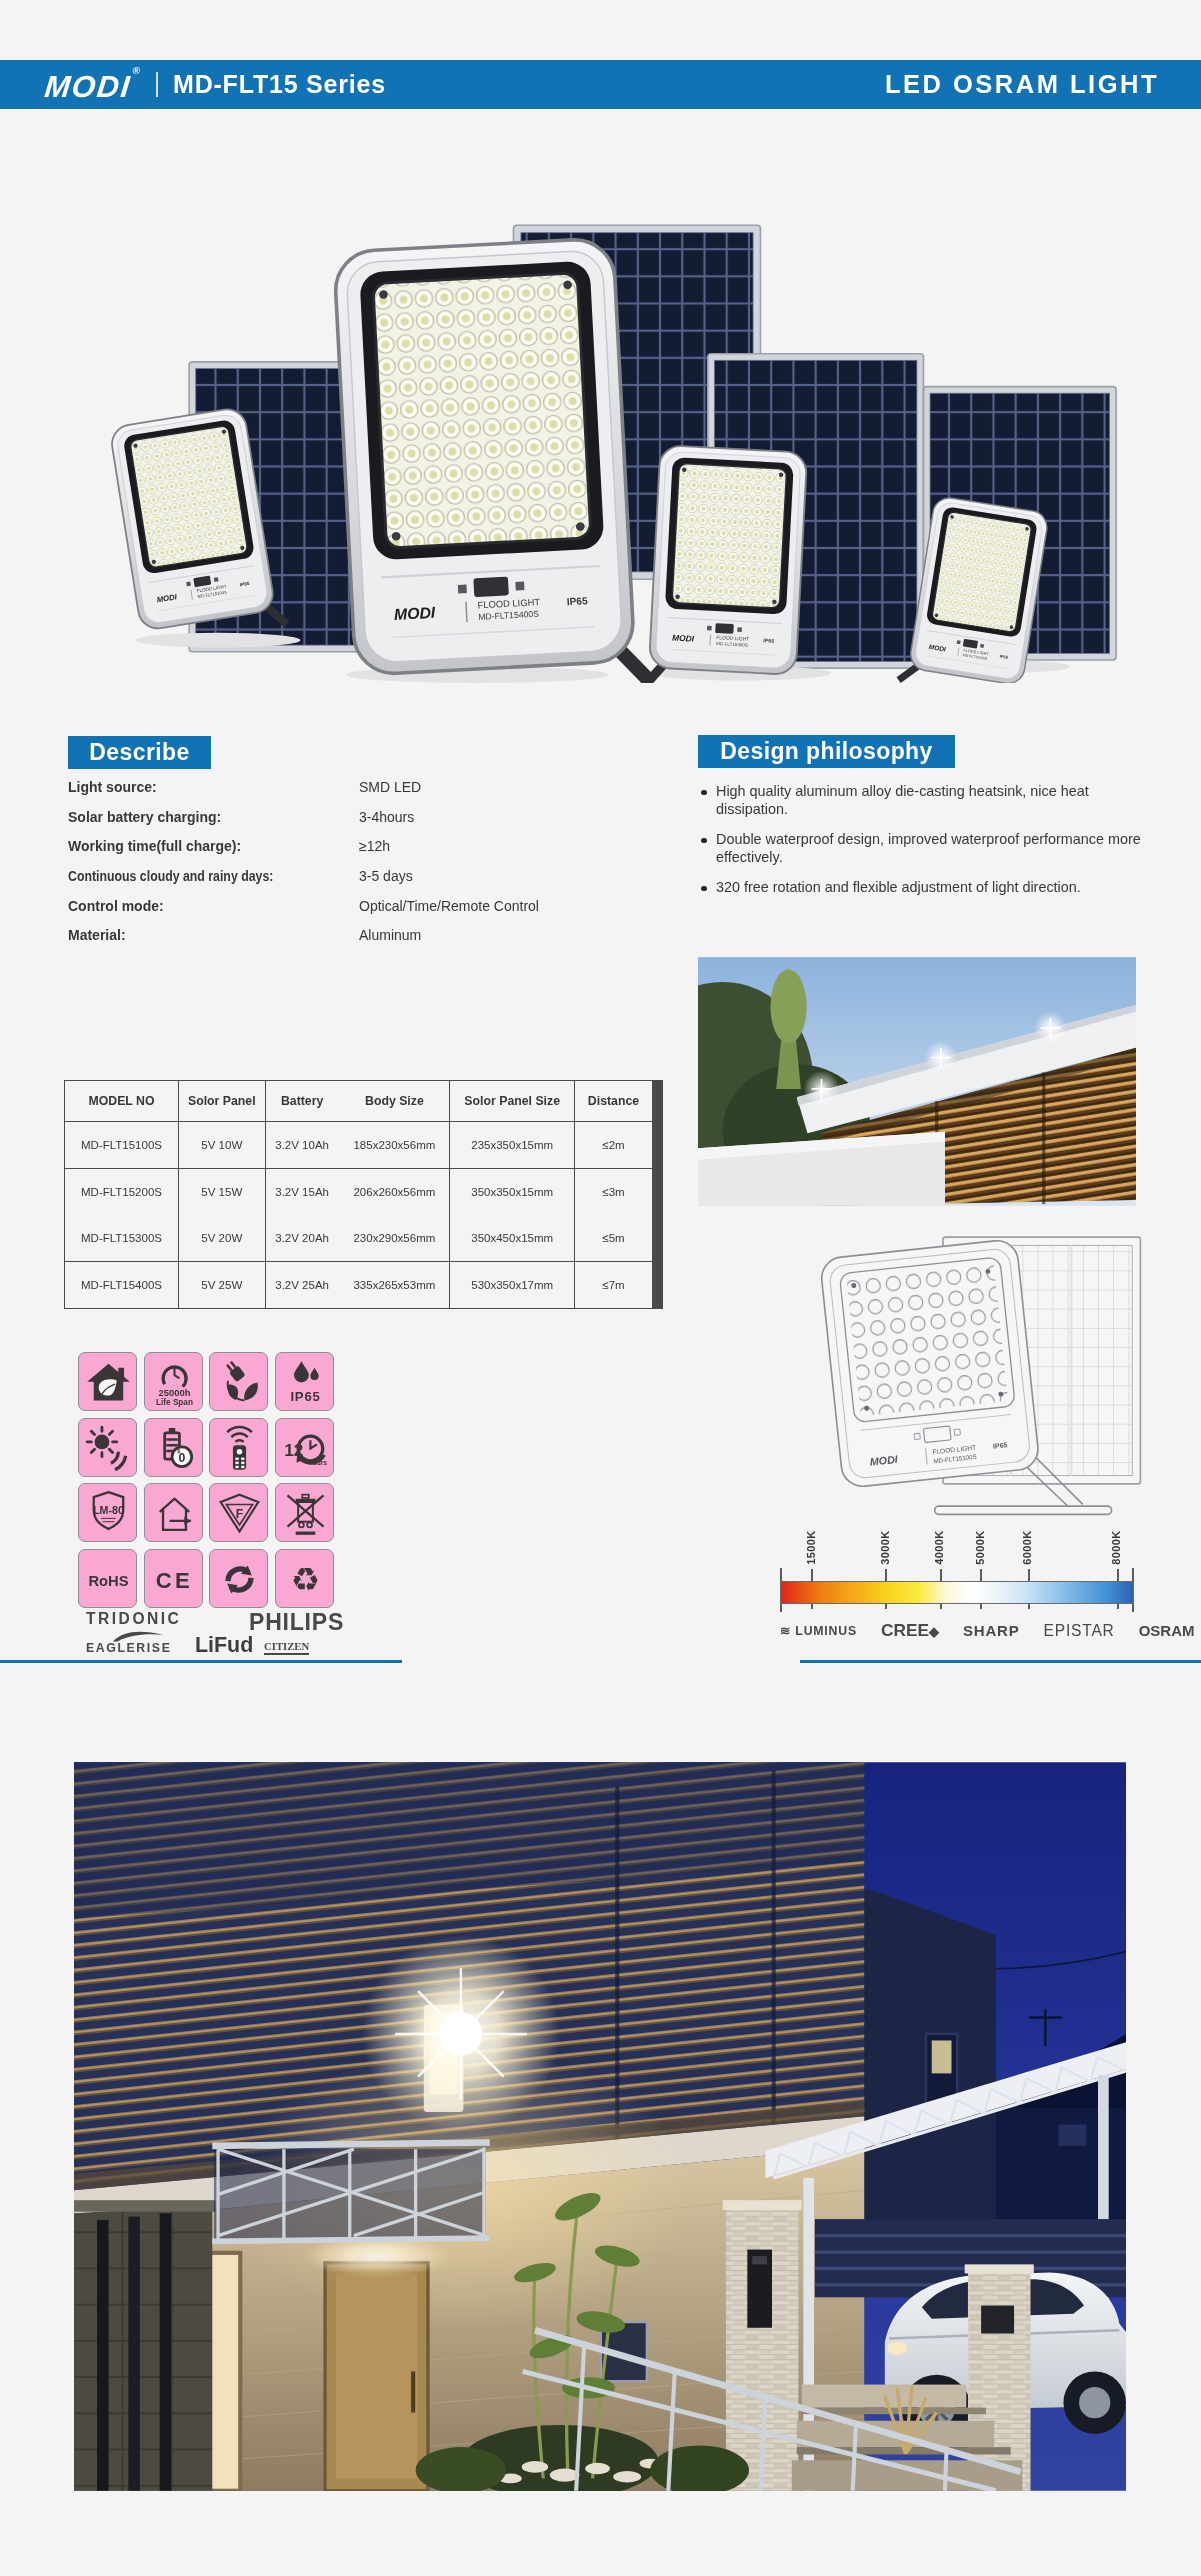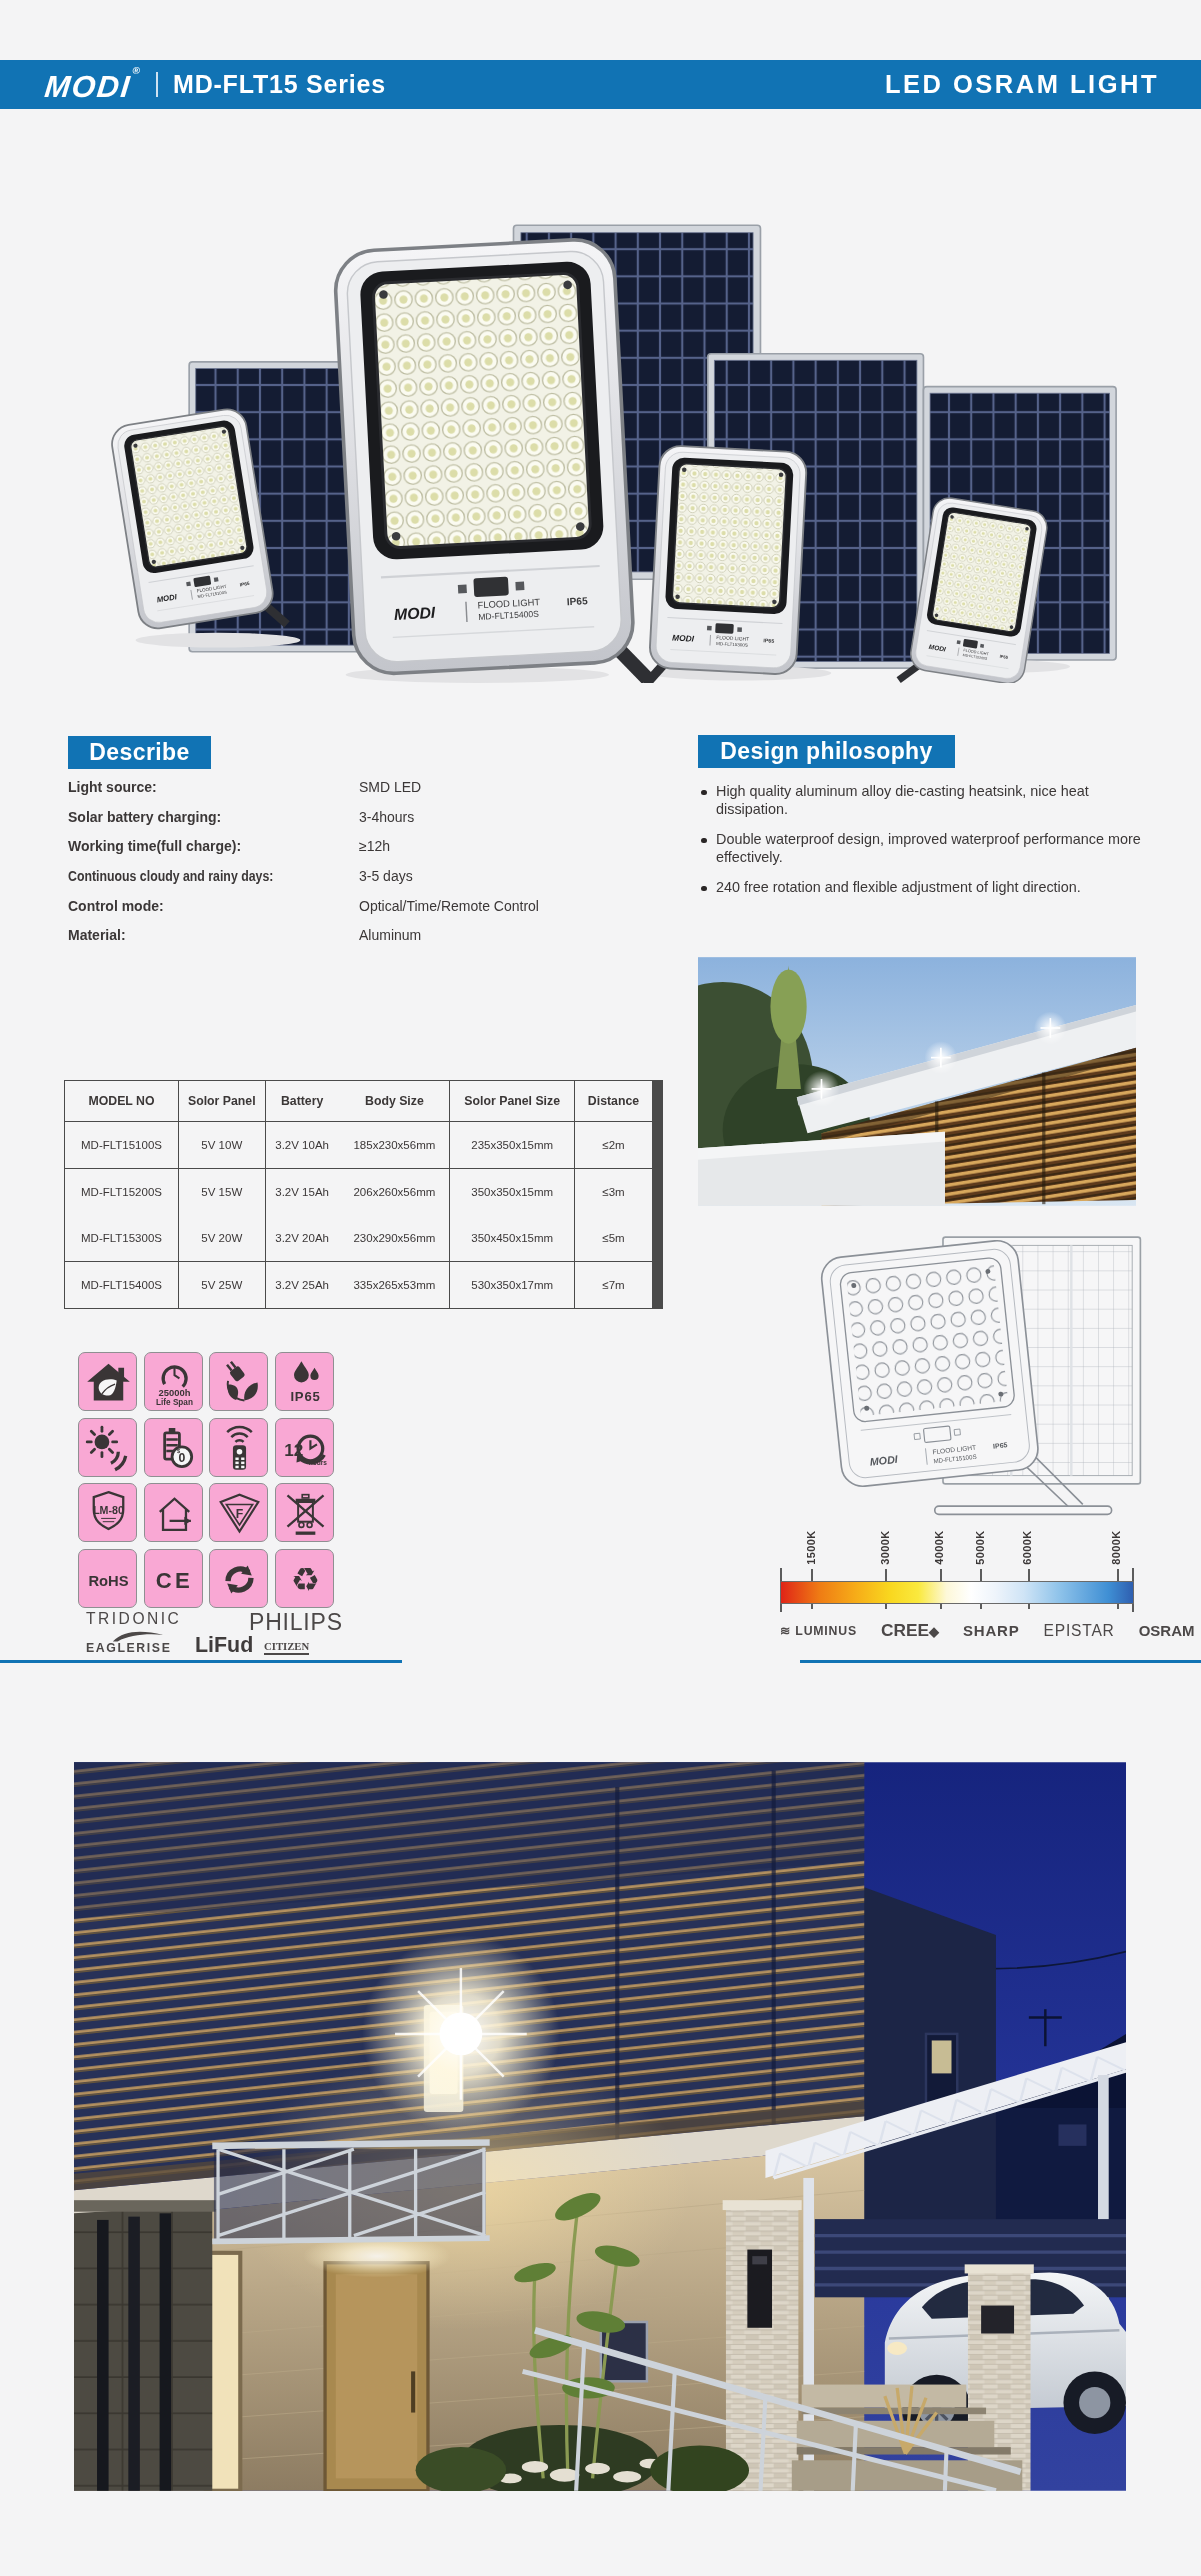--- a/index.html
+++ b/index.html
@@ -31,21 +31,21 @@
              display:grid;grid-template-columns:113px 86px 73px 110px 124px 77px;grid-auto-rows:auto;gap:0.8px;}
   #spectable .c{background:#f4f4f5;display:flex;align-items:center;justify-content:center;
                 font-size:11.5px;height:46px;white-space:nowrap;}
   #spectable .hd{font-weight:bold;font-size:12.3px;height:40px;}
   
   #features{left:78px;top:1352px;display:grid;grid-template-columns:repeat(4,59px);
             grid-template-rows:repeat(4,59px);gap:6.6px;}
   .fcell{border:1.2px solid #8f8f92;border-radius:7px;background:#f9a8d4;position:relative;}
   .fcell svg{position:absolute;left:0;top:0;}
   
-  .cb1{font-weight:normal;color:#4c4848;}
+  .cb1{font-weight:bold;color:#4c4848;}
   
   #cct{left:780px;top:1528px;width:357px;height:132px;}
   .cct-bar{position:absolute;left:0;top:53px;width:352px;height:21.4px;border:0.8px solid #6a6a6a;
     background:linear-gradient(90deg,#e02417 0%,#ef7c14 11%,#f6ab18 21%,#f9d71f 31%,#fae93e 39%,
       #fdf8d8 47%,#ffffff 54%,#eef4fb 61%,#cfe4f6 69%,#8fc3ea 79%,#3f8fd4 93%,#2f5fb0 100%);}
   .cct-tick{position:absolute;top:41px;width:1.6px;height:40px;background:#5c5c5c;}
   .cct-lab{position:absolute;top:13px;width:43px;height:13px;font-size:11px;font-weight:bold;color:#3b3737;
            transform:rotate(-90deg);text-align:center;letter-spacing:0.4px;}
   .chiprow{position:absolute;left:0;top:92px;width:357px;display:flex;align-items:center;justify-content:space-between;gap:24px;}
   .blue-line{height:3.3px;background:#1173b4;}
@@ -189,21 +189,21 @@
           <span class="vl">Aluminum</span>
         </div>
     </div>
   </div>
 
   <div class="abs" style="left:698px;top:735px;width:469px">
     <div class="h-box" style="width:257px;height:33px">Design philosophy</div>
     <div class="bullets" style="margin-top:15px">
       <div class="bl">High quality aluminum alloy die-casting heatsink, nice heat dissipation.</div>
       <div class="bl">Double waterproof design, improved waterproof performance more effectively.</div>
-      <div class="bl">240 free rotation and flexible adjustment of light direction.</div>
+      <div class="bl">320 free rotation and flexible adjustment of light direction.</div>
     </div>
   </div>
 
   <svg class="abs photo-frame" style="left:698px;top:957px" width="438" height="249" viewBox="0 0 532 302">
     <defs>
       <linearGradient id="dsky" x1="0" y1="0" x2="0" y2="1">
         <stop offset="0" stop-color="#8cb2dd"></stop>
           <stop offset="1" stop-color="#d9e6f2"></stop>
       </linearGradient>
       <pattern id="wood" width="10" height="11" patternUnits="userSpaceOnUse" patternTransform="rotate(-9)">

